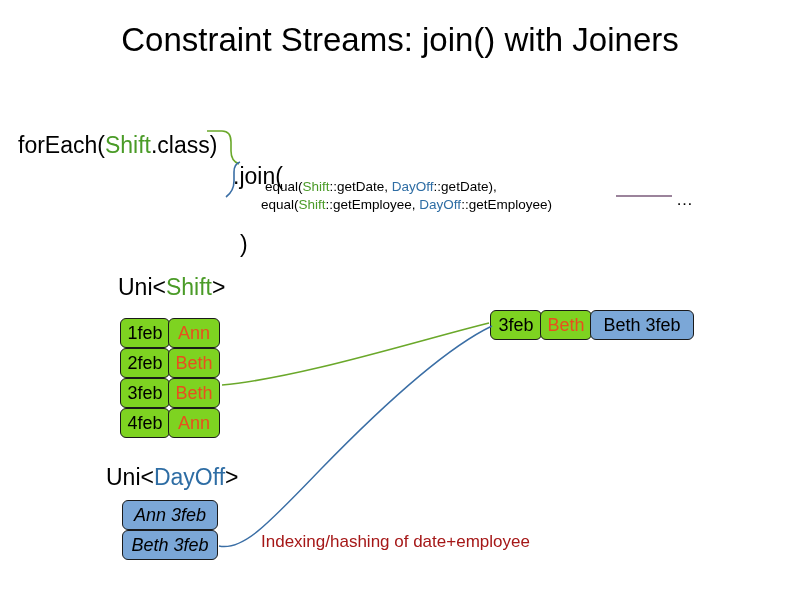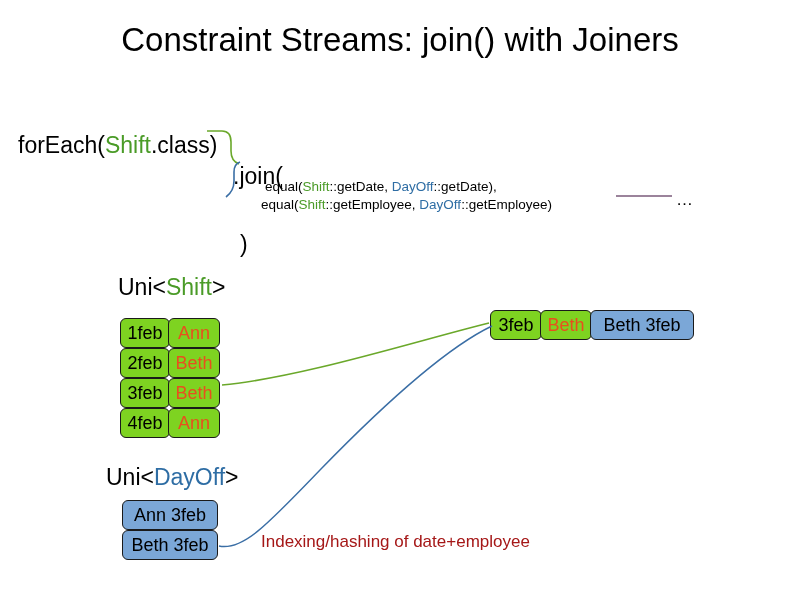--- a/index.html
+++ b/index.html
@@ -110,21 +110,21 @@
   .cell.plain { color: #000000; }
 
   
   #shift-rows { left: 120px; top: 310px; margin-top: 8px; }
   #shift-rows .fact-row { position: relative; }
   #shift-rows .cell.date { width: 50px; }
   #shift-rows .cell.name { width: 52px; margin-left: -2px; }
 
   
   #dayoff-rows { left: 122px; top: 500px; }
-  #dayoff-rows .fact-row { position: relative; }
+  #dayoff-rows .fact-row { position: relative; font-style: italic; }
   #dayoff-rows .cell.plain { width: 96px; }
 
   
   #bi-row { left: 490px; top: 310px; }
   #bi-row .cell.date { width: 52px; }
   #bi-row .cell.name { width: 52px; margin-left: -2px; }
   #bi-row .cell.pair { width: 104px; margin-left: -2px; color: #000; }
 
   
   #annotation {

